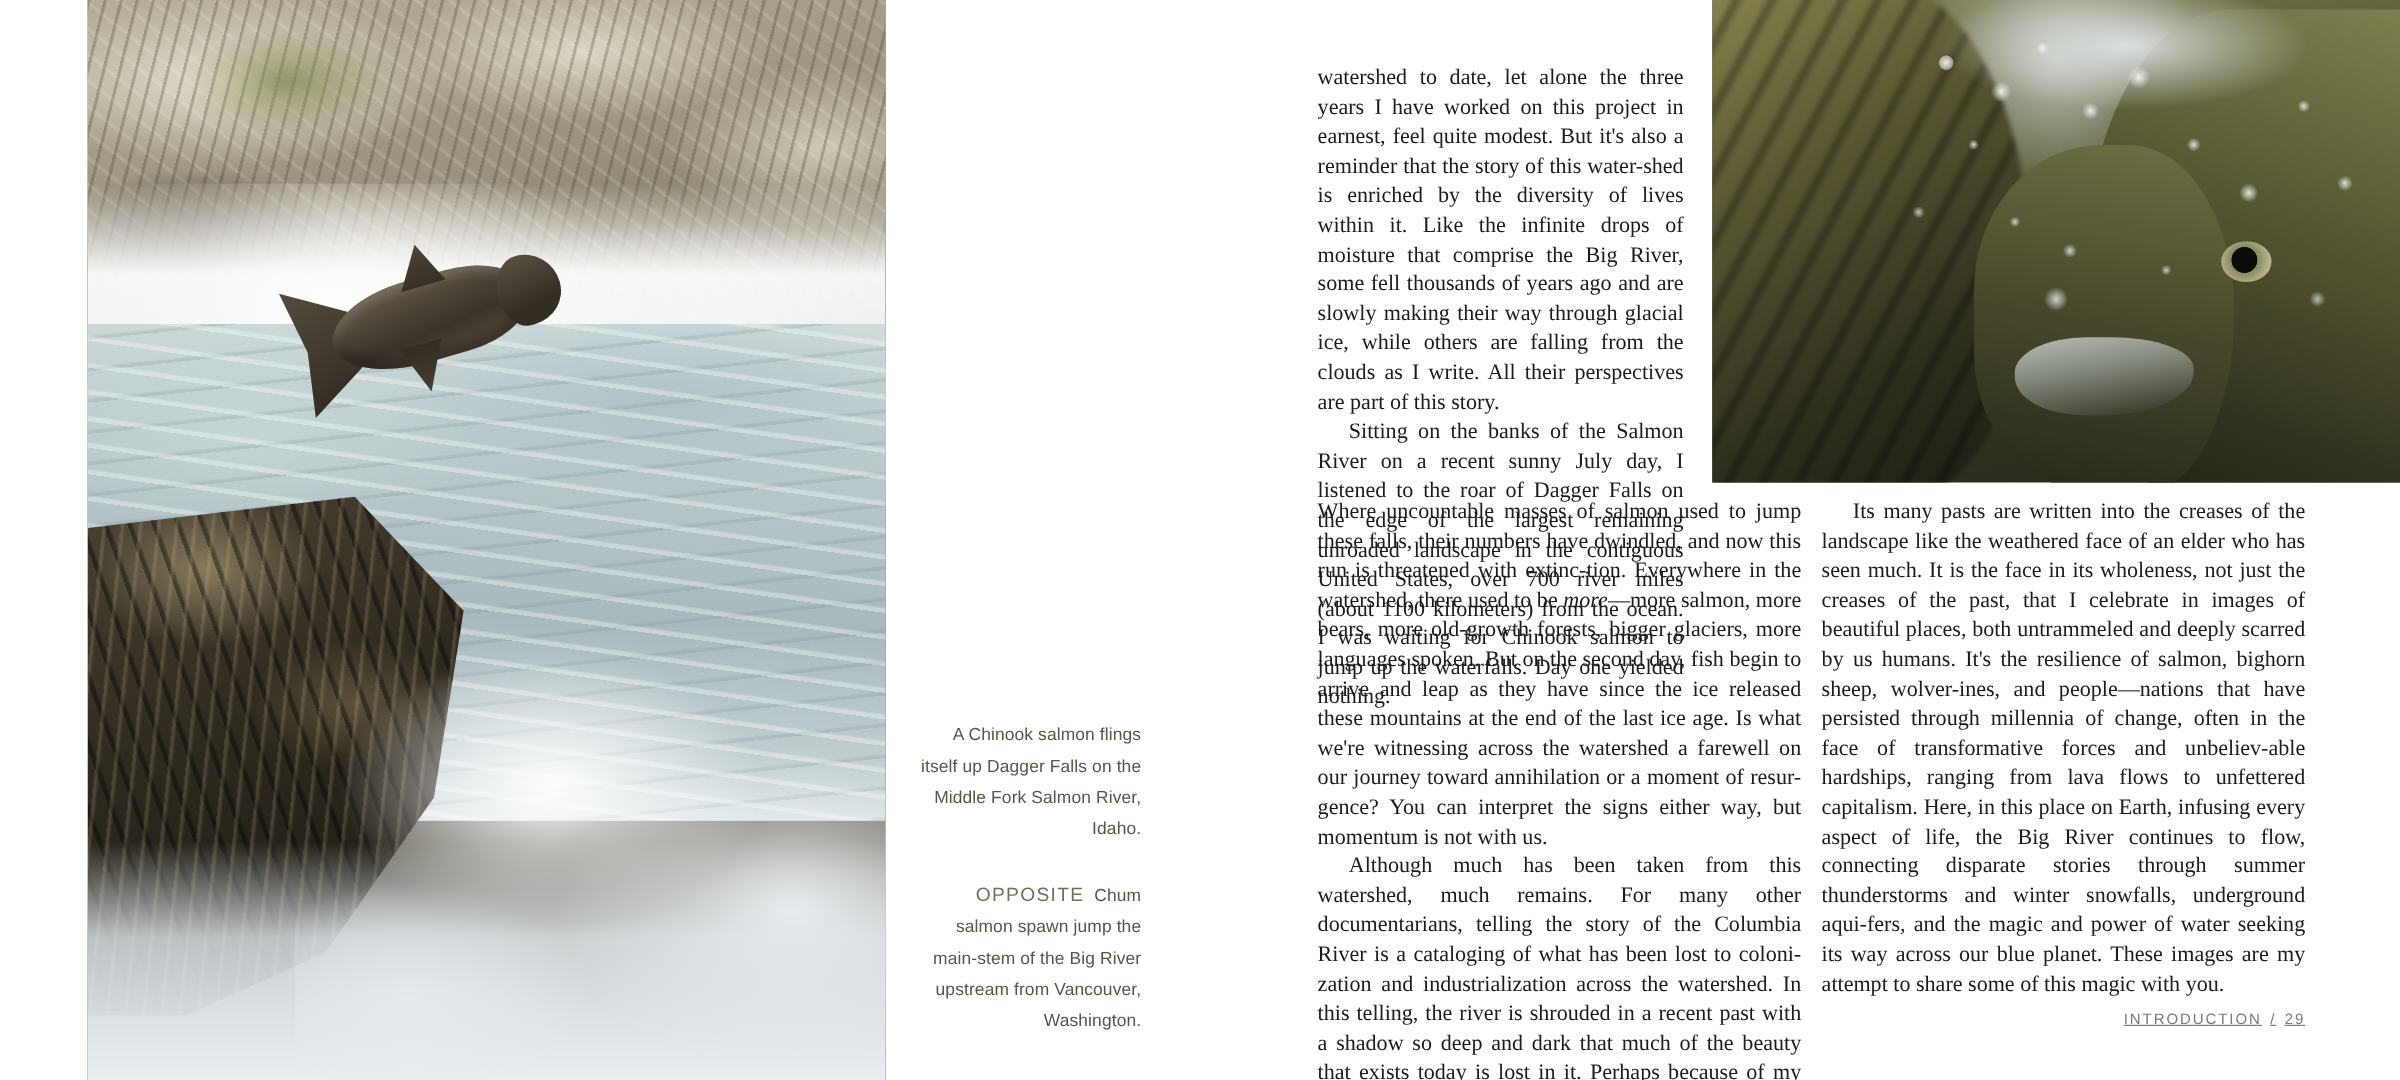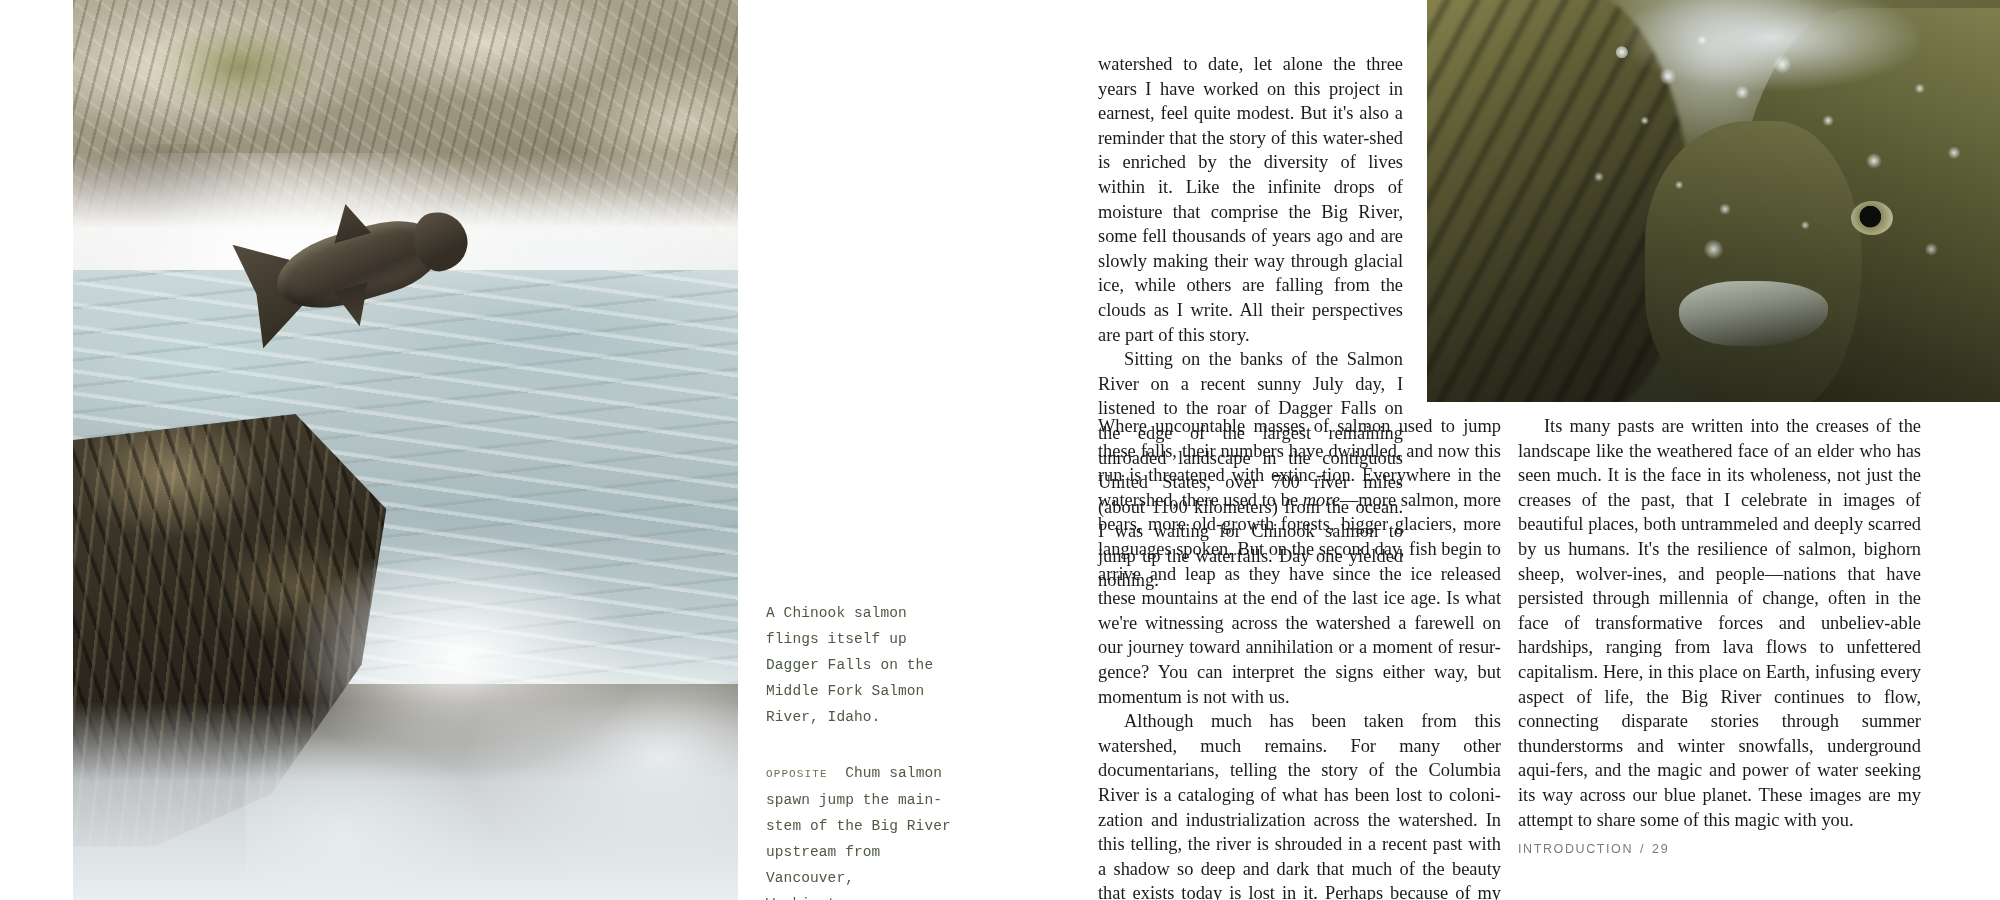--- a/index.html
+++ b/index.html
@@ -219,30 +219,31 @@
   }
 
   
   .caption-col {
     position: absolute;
     left: 766px;
     top: 600px;
     width: 185px;
   }
   .caption {
-    font-family: Liberation Mono, monospace;
+    font-family: Liberation Sans, sans-serif;
     font-size: 14.5px;
     line-height: 26px;
     color: #4e5a44;
     letter-spacing: 0.1px;
     margin: 0 0 30px 0;
+    text-align: right;
   }
   .caption:last-child { margin-bottom: 0; }
   .caption .lead {
-    font-size: 11px;
+    font-size: 16px;
     letter-spacing: 1.1px;
     text-transform: uppercase;
     color: #6a7556;
   }
 
   
   .body-text {
     font-family: Liberation Serif, serif;
     font-size: 18.4px;
     line-height: 24.6px;
@@ -277,25 +278,26 @@
     top: 414px;
     width: 403px;
   }
 
   
   .folio {
     position: absolute;
     left: 1518px;
     top: 842px;
     width: 403px;
-    text-align: left;
+    text-align: right;
     font-family: "Liberation Sans", sans-serif;
     font-size: 12.5px;
     letter-spacing: 1.6px;
     color: #7b7b7b;
+    text-decoration: underline;
   }
   .folio .sep { padding: 0 7px; }
 </style>
 </head>
 <body>
 
 <div class="page">
 
   <div class="photo-left">
     <div class="pl-rock"></div>

